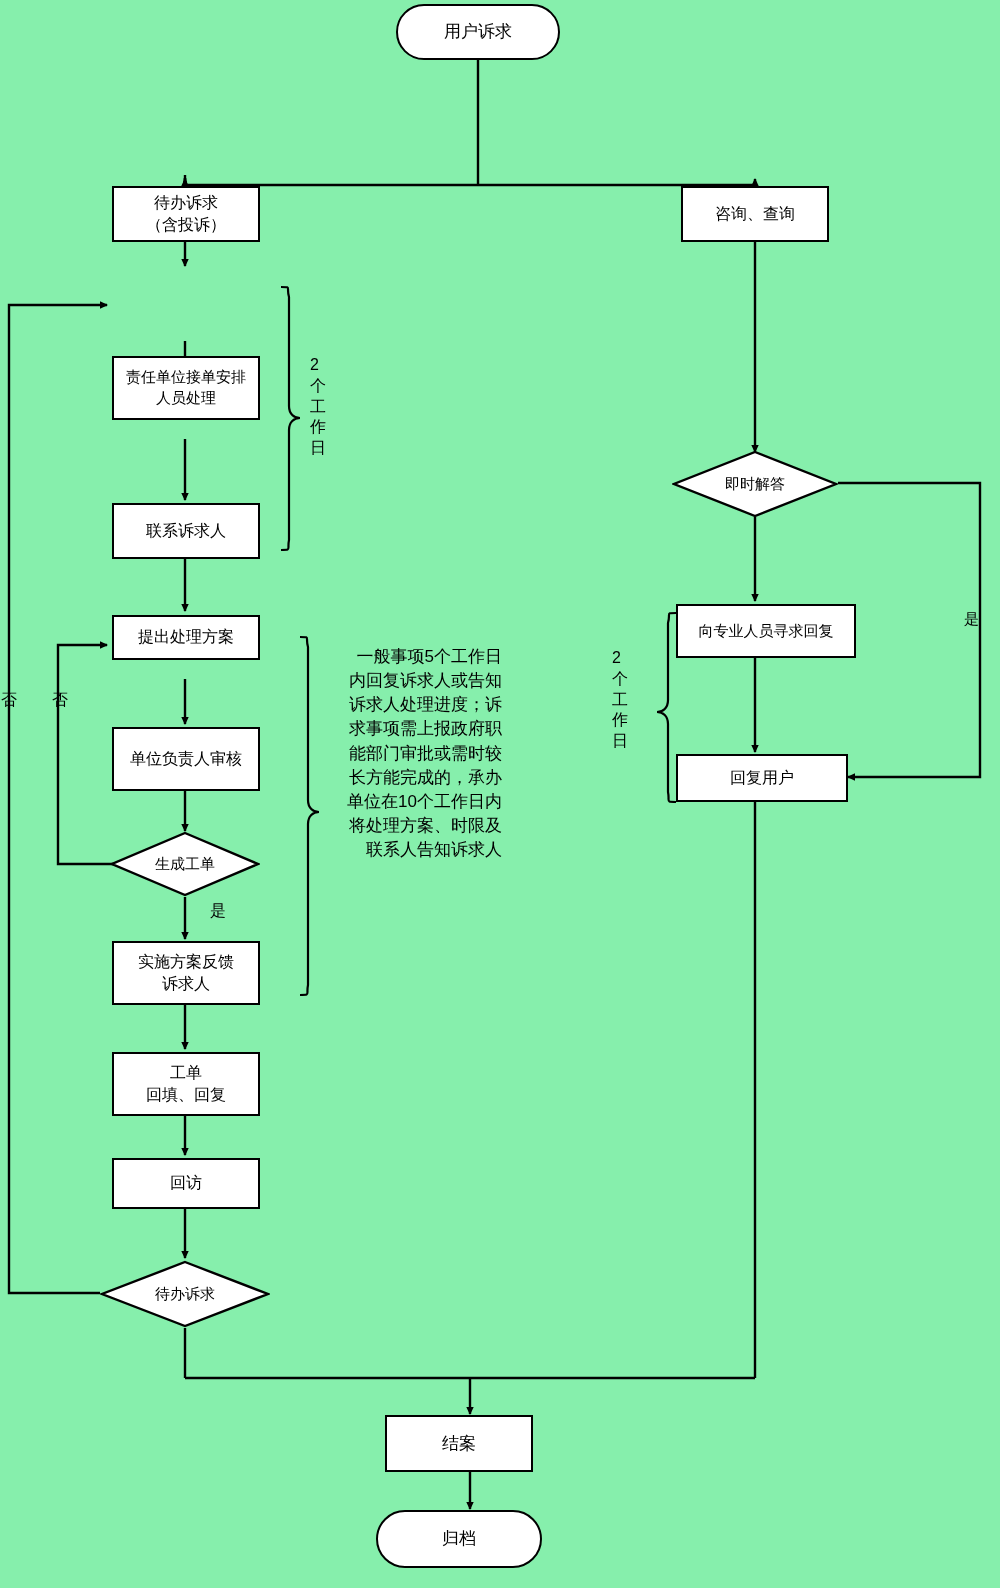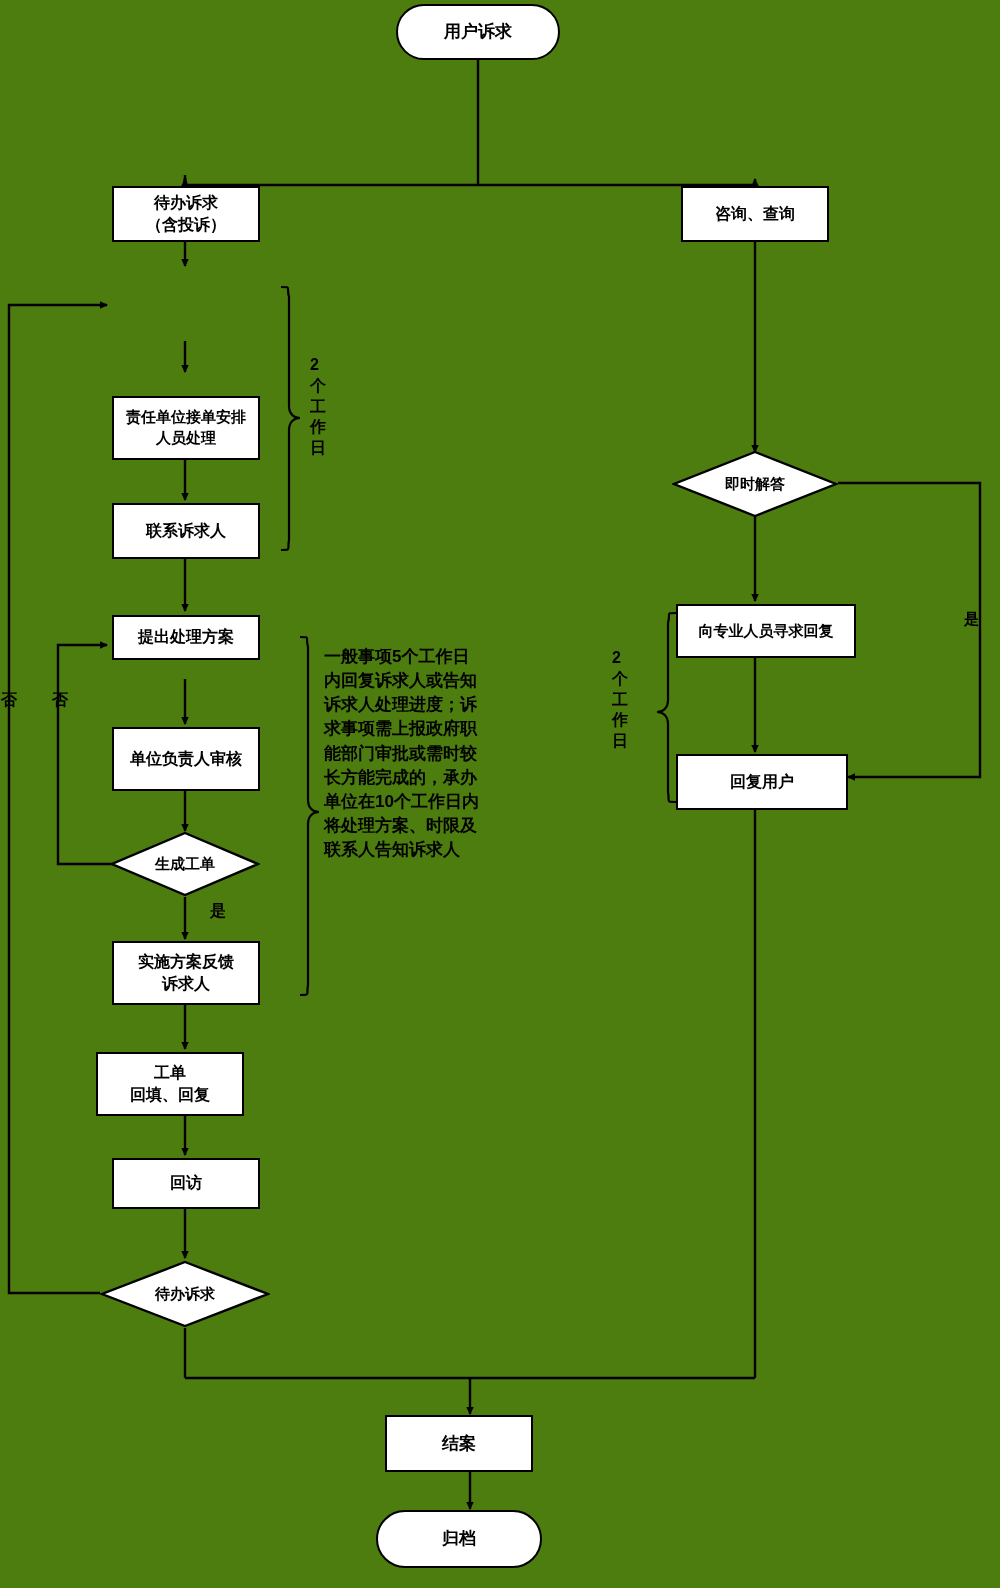--- a/index.html
+++ b/index.html
@@ -1,34 +1,34 @@
 <!DOCTYPE html>
 <html><head>
 <meta charset="utf-8">
 <style>
   html,body{margin:0;padding:0;background:#ffffff;}
   body{font-family:"Liberation Sans","DejaVu Sans",sans-serif;}
-  #canvas{position:relative;width:1000px;height:1588px;background:#4d7c0f;overflow:hidden;font-weight:bold;}
+  #canvas{position:relative;width:1000px;height:1588px;background:#86efac;overflow:hidden;}
   #edges{position:absolute;left:0;top:0;width:1000px;height:1588px;}
 
   .node{position:absolute;box-sizing:border-box;display:flex;align-items:center;
         justify-content:center;text-align:center;color:#000;background:#ffffff;
         border:2px solid #000;line-height:1.38;white-space:pre-line;}
   .rect{}
   .term{border-radius:34px;}
   .diamond{border:none;background:transparent;}
   .diamond .dlabel{position:relative;z-index:2;}
   .diamond svg{position:absolute;left:0;top:0;}
 
   .edge-label{position:absolute;color:#000;background:transparent;white-space:nowrap;}
 
   .vtext{position:absolute;color:#000;text-align:left;line-height:1.30;
          width:1.25em;word-break:break-all;}
 
-  .para{position:absolute;color:#000;line-height:1.42;text-align:left;}
+  .para{position:absolute;color:#000;line-height:1.42;text-align:right;margin-left:20px;}
 </style>
 </head>
 <body>
 
 <div id="canvas">
 
   <svg id="edges" viewBox="0 0 1000 1588" xmlns="http://www.w3.org/2000/svg">
     <defs>
       <marker id="ah" markerWidth="9" markerHeight="9" refX="7.4" refY="4.5" orient="auto" markerUnits="userSpaceOnUse">
         <path d="M0,0.6 L8.4,4.5 L0,8.4 z" fill="#000"></path>
@@ -119,61 +119,61 @@
   </svg>
 
   <div class="node term" style="left:396px;top:4px;width:164px;height:56px;font-size:17px;">用户诉求</div>
 
   <div class="node rect" style="left:112px;top:186px;width:148px;height:56px;font-size:16px;">待办诉求
 （含投诉）</div>
 
   <div class="node rect" style="left:681px;top:186px;width:148px;height:56px;font-size:16px;">咨询、查询</div>
 
 
-  <div class="node rect" style="left:112px;top:396px;width:148px;height:64px;font-size:15px;">责任单位接单安排
+  <div class="node rect" style="left:112px;top:356px;width:148px;height:64px;font-size:15px;">责任单位接单安排
 人员处理</div>
 
   <div class="node rect" style="left:112px;top:503px;width:148px;height:56px;font-size:16px;">联系诉求人</div>
 
   <div class="node rect" style="left:112px;top:615px;width:148px;height:45px;font-size:16px;">提出处理方案</div>
 
   <div class="node rect" style="left:112px;top:727px;width:148px;height:64px;font-size:16px;">单位负责人审核</div>
 
   <div class="node diamond" style="left:110px;top:831px;width:150px;height:66px;font-size:15px;">
     <svg width="150" height="66" viewBox="0 0 150 66">
       <polygon points="75,2 148,33 75,64 2,33" fill="#fff" stroke="#000" stroke-width="2.4"></polygon>
     </svg>
     <span class="dlabel">生成工单</span>
   </div>
 
   <div class="node rect" style="left:112px;top:941px;width:148px;height:64px;font-size:16px;">实施方案反馈
 诉求人</div>
 
-  <div class="node rect" style="left:96px;top:1052px;width:148px;height:64px;font-size:16px;">工单
+  <div class="node rect" style="left:112px;top:1052px;width:148px;height:64px;font-size:16px;">工单
 回填、回复</div>
 
   <div class="node rect" style="left:112px;top:1158px;width:148px;height:51px;font-size:16px;">回访</div>
 
   <div class="node diamond" style="left:100px;top:1260px;width:170px;height:68px;font-size:15px;">
     <svg width="170" height="68" viewBox="0 0 170 68">
       <polygon points="85,2 168,34 85,66 2,34" fill="#fff" stroke="#000" stroke-width="2.4"></polygon>
     </svg>
     <span class="dlabel">待办诉求</span>
   </div>
 
   <div class="node diamond" style="left:672px;top:450px;width:166px;height:68px;font-size:15px;">
     <svg width="166" height="68" viewBox="0 0 166 68">
       <polygon points="83,2 164,34 83,66 2,34" fill="#fff" stroke="#000" stroke-width="2.4"></polygon>
     </svg>
     <span class="dlabel">即时解答</span>
   </div>
 
   <div class="node rect" style="left:676px;top:604px;width:180px;height:54px;font-size:15px;">向专业人员寻求回复</div>
 
-  <div class="node rect" style="left:676px;top:754px;width:172px;height:56px;font-size:16px;">回复用户</div>
+  <div class="node rect" style="left:676px;top:754px;width:172px;height:48px;font-size:16px;">回复用户</div>
 
   <div class="node rect" style="left:385px;top:1415px;width:148px;height:57px;font-size:17px;">结案</div>
 
   <div class="node term" style="left:376px;top:1510px;width:166px;height:58px;font-size:17px;">归档</div>
 
   <div class="edge-label" style="left:9px;top:690px;font-size:16px;transform:translateX(-50%);">否</div>
 
   <div class="edge-label" style="left:60px;top:690px;font-size:16px;transform:translateX(-50%);">否</div>
 
   <div class="edge-label" style="left:210px;top:901px;font-size:16px;">是</div>

